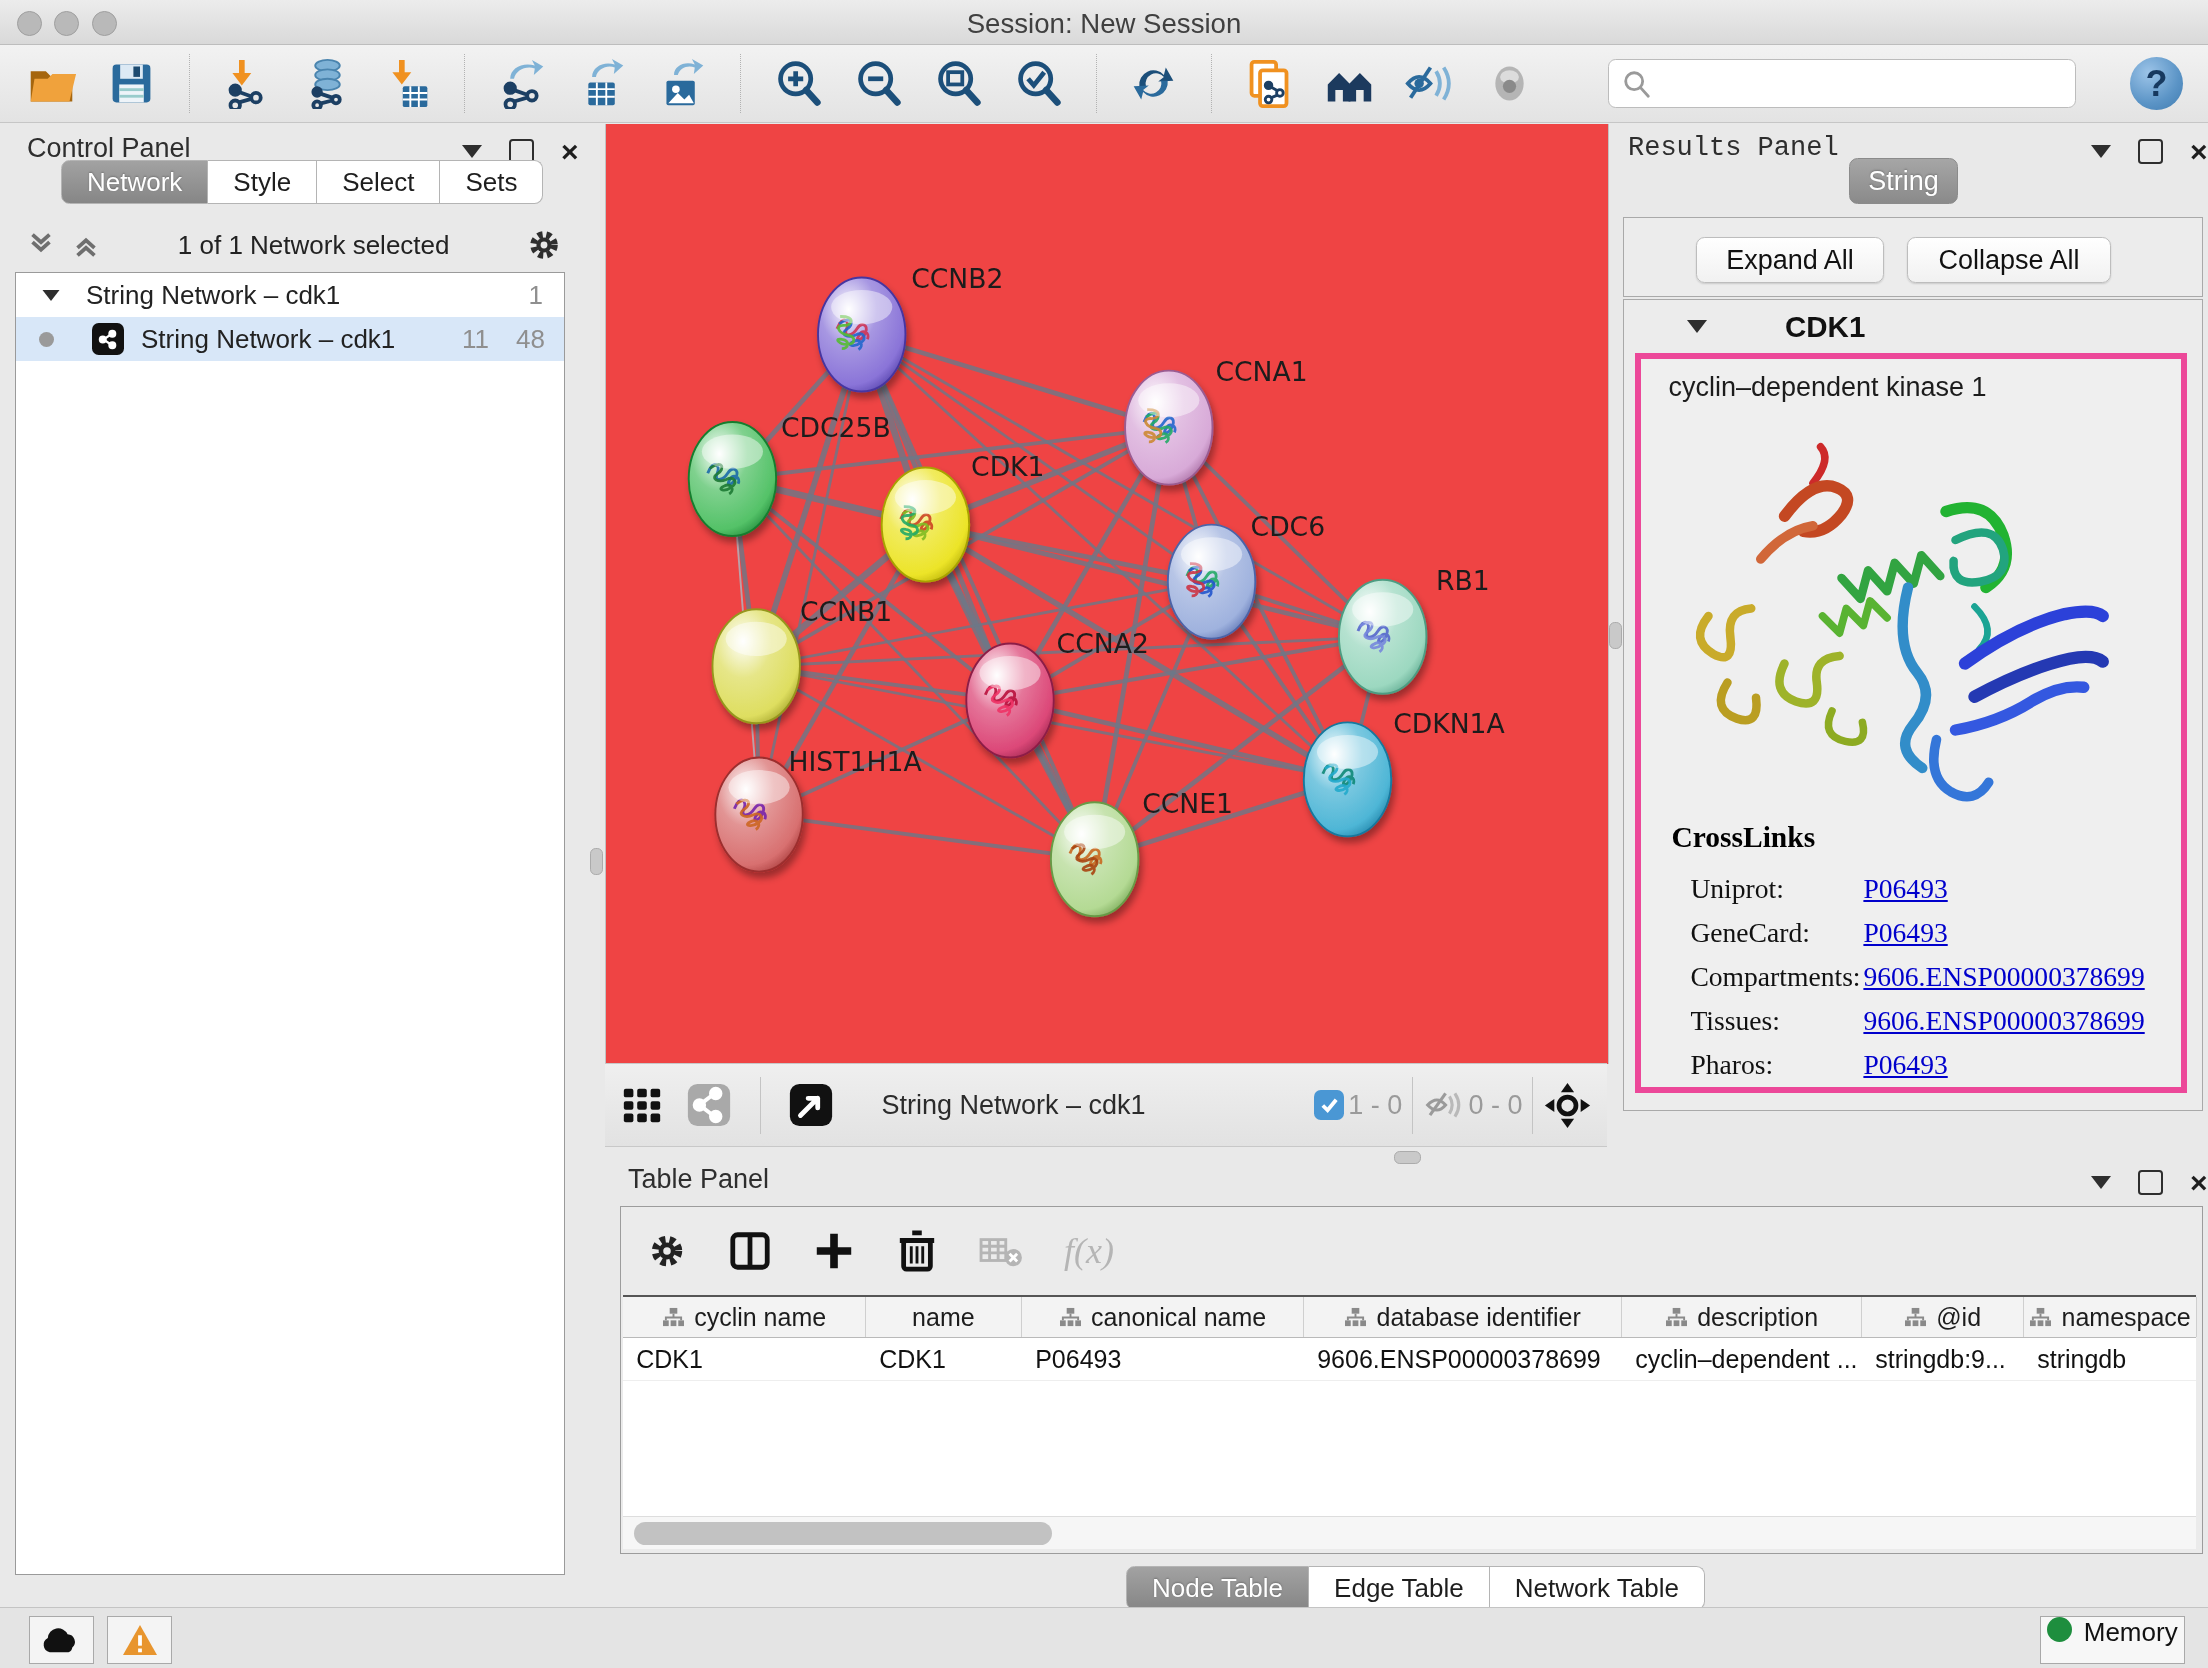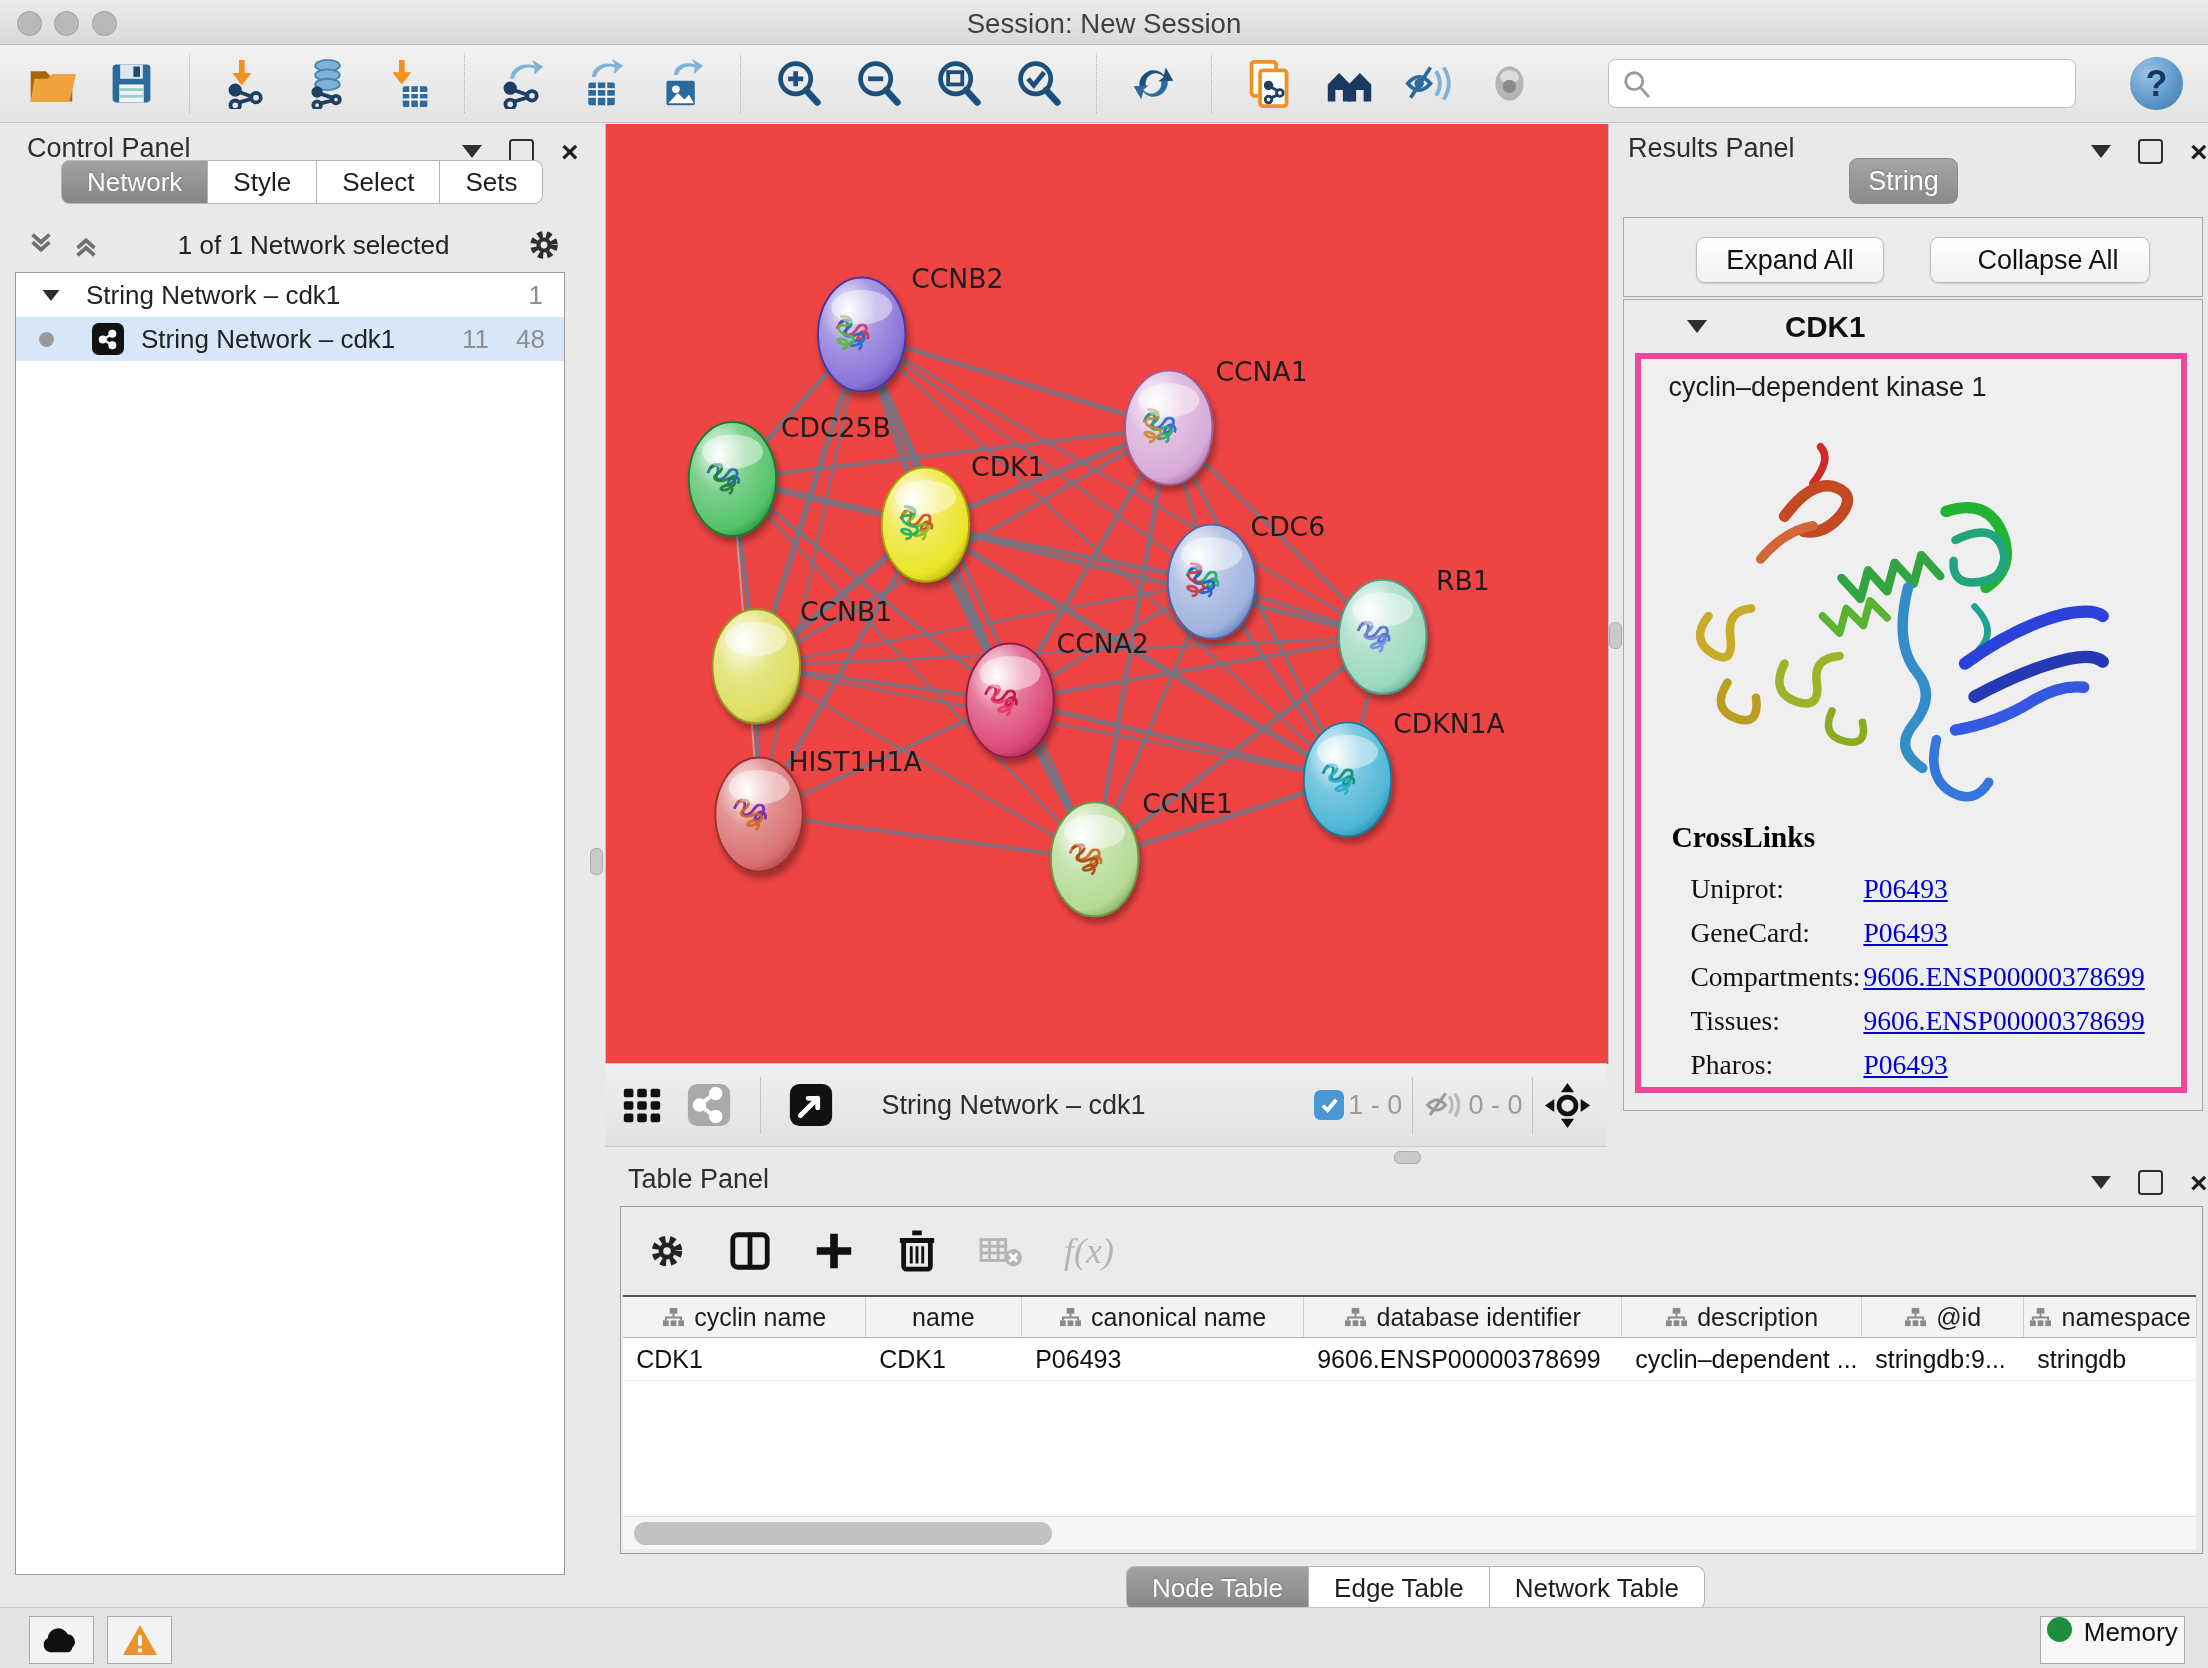--- a/index.html
+++ b/index.html
@@ -55,21 +55,21 @@
   .net-toolbar{position:absolute;left:605px;top:1063px;width:1002px;height:84px;background:linear-gradient(#efefef,#e2e2e2);
      border-top:1px solid #c8c8c8;border-bottom:1px solid #c8c8c8;display:flex;align-items:center;padding:0 15px;box-sizing:border-box;gap:21px;}
   .nt-sep{width:0;height:57px;border-left:1px solid #c4c4c4;margin:0 5.7px;}
   .net-title{font-size:27px;color:#2b2b2b;margin-left:25px;flex:0 0 auto;}
   .nt-right{margin-left:auto;display:flex;align-items:center;gap:4px;text-align:right;}
   .nt-count{font-size:27px;color:#9a9a9a;}
   .checkbox-blue{width:30px;height:30px;border-radius:6.7px;background:#4a97d4;display:flex;align-items:center;justify-content:center;}
   .splitter-dot{position:absolute;width:11.4px;height:25px;border-radius:5.7px;background:#c9c9c9;border:1px solid #ababab;}
   .splitter-dot.h{width:25px;height:11.4px;}
   
-  .res-head{position:absolute;left:1628px;top:133px;}
+  .res-head{position:absolute;left:1628px;top:133px;font-family:Liberation Mono, monospace;}
   .res-tab{position:absolute;left:1849px;top:158px;width:107px;height:44px;line-height:44px;text-align:center;
      background:linear-gradient(#a6a6a6,#8a8a8a);color:#fff;font-size:27px;border-radius:8.6px;border:1px solid #8b8b8b;
      text-shadow:0 -1px 1.9px rgba(0,0,0,.25);}
   .res-box1{position:absolute;left:1623px;top:217px;width:578px;height:78px;border:1.9px solid #a9a9a9;background:#ececec;}
   .res-btn{position:absolute;top:19px;height:44px;background:linear-gradient(#ffffff,#f1f1f1);border:1px solid #bdbdbd;
      border-radius:8.6px;font-size:27px;color:#111;display:flex;align-items:center;justify-content:center;box-shadow:0 1px 1.9px rgba(0,0,0,.15);}
   .res-box2{position:absolute;left:1623px;top:299px;width:578px;height:810px;border:1.9px solid #a9a9a9;background:#ececec;}
   .res-entry-head{position:absolute;left:0;top:0;width:100%;height:53px;display:flex;align-items:center;}
   .res-gene{font-size:29.5px;font-weight:bold;color:#111;margin-left:78px;}
   .res-inner{position:absolute;left:11.4px;top:53px;width:552px;height:740px;border:6px solid #ec4899;background:#efefef;box-sizing:border-box;}
@@ -603,21 +603,21 @@
 
   <div class="res-head panel-title">Results Panel</div>
   <div class="panel-ctrls" style="left:2091px;top:139px;">
     <span class="tri-down"></span>
     <span class="sq-icon"></span>
     <span class="x-icon">×</span>
   </div>
   <div class="res-tab">String</div>
   <div class="res-box1">
     <div class="res-btn" style="left:72px;width:186px;">Expand All</div>
-    <div class="res-btn" style="left:306px;width:202px;padding-left:16px;">Collapse All</div>
+    <div class="res-btn" style="left:283px;width:202px;">Collapse All</div>
   </div>
   <div class="res-box2">
     <div class="res-entry-head">
       <span class="tri-down" style="margin-left:63px;"></span>
       <span class="res-gene">CDK1</span>
     </div>
     <div class="res-inner">
       <div class="res-desc">cyclin–dependent kinase 1</div>
       <div class="protein">
         <svg width="495" height="380" viewBox="0 0 520 400">

